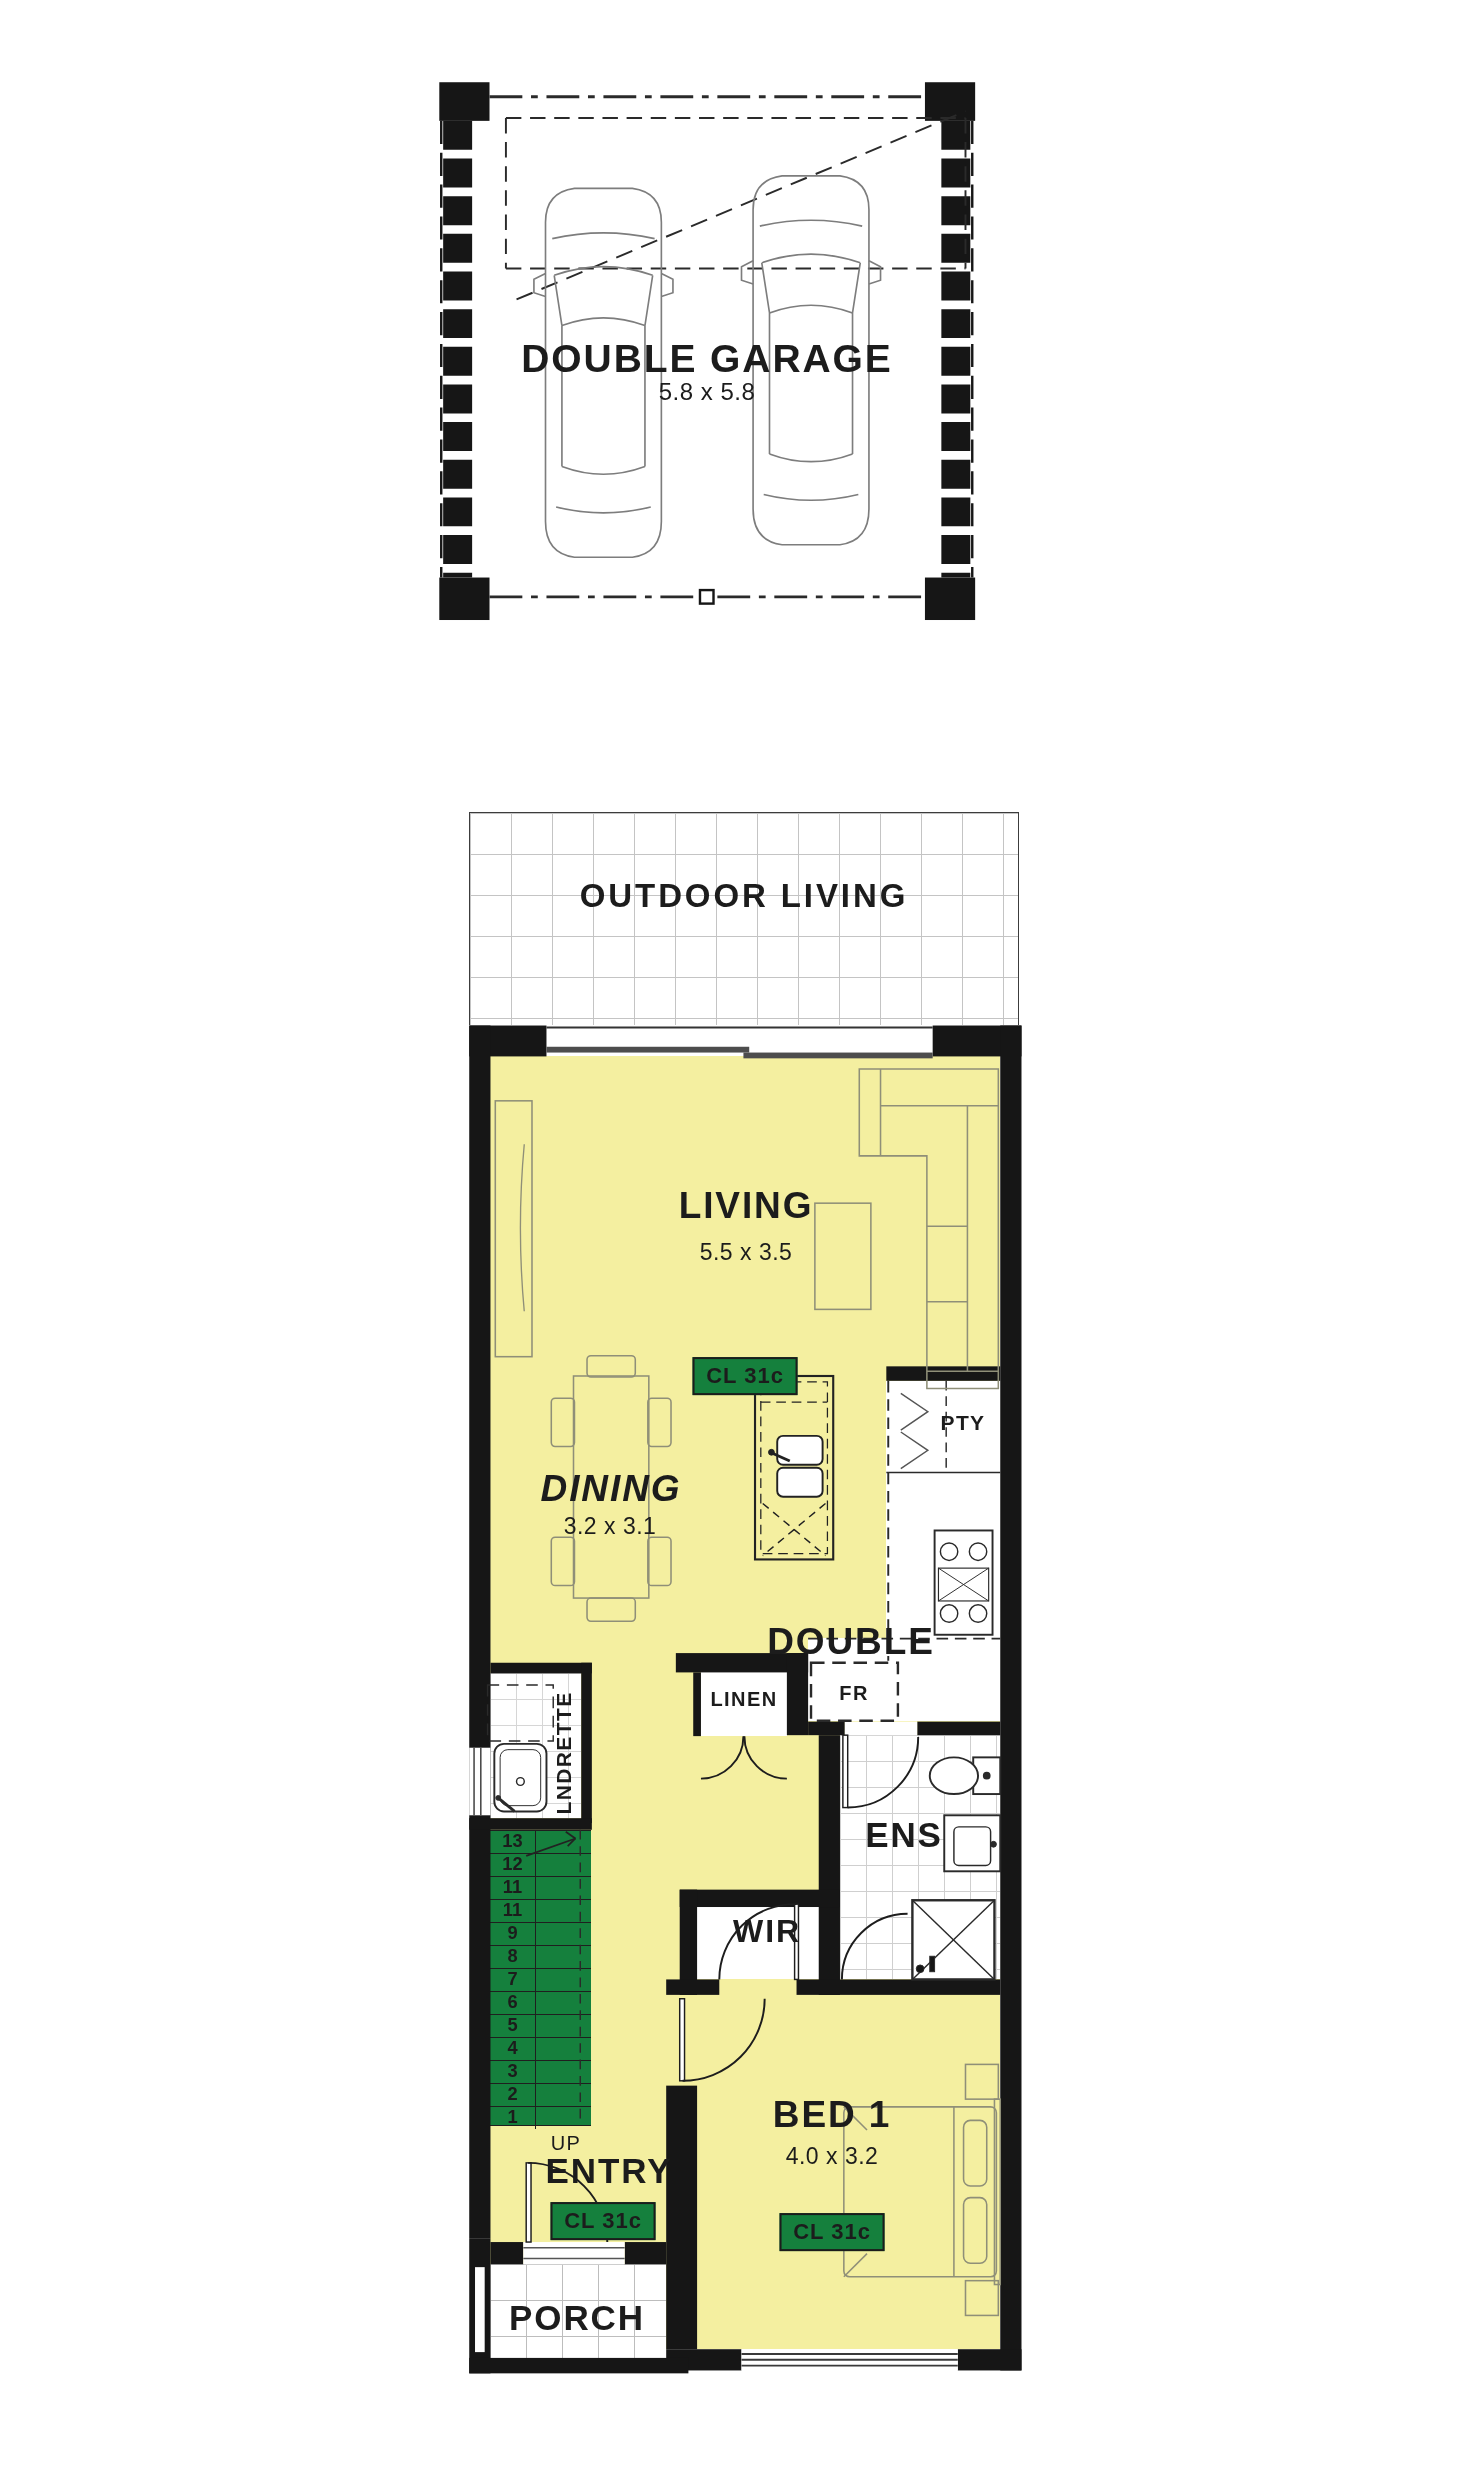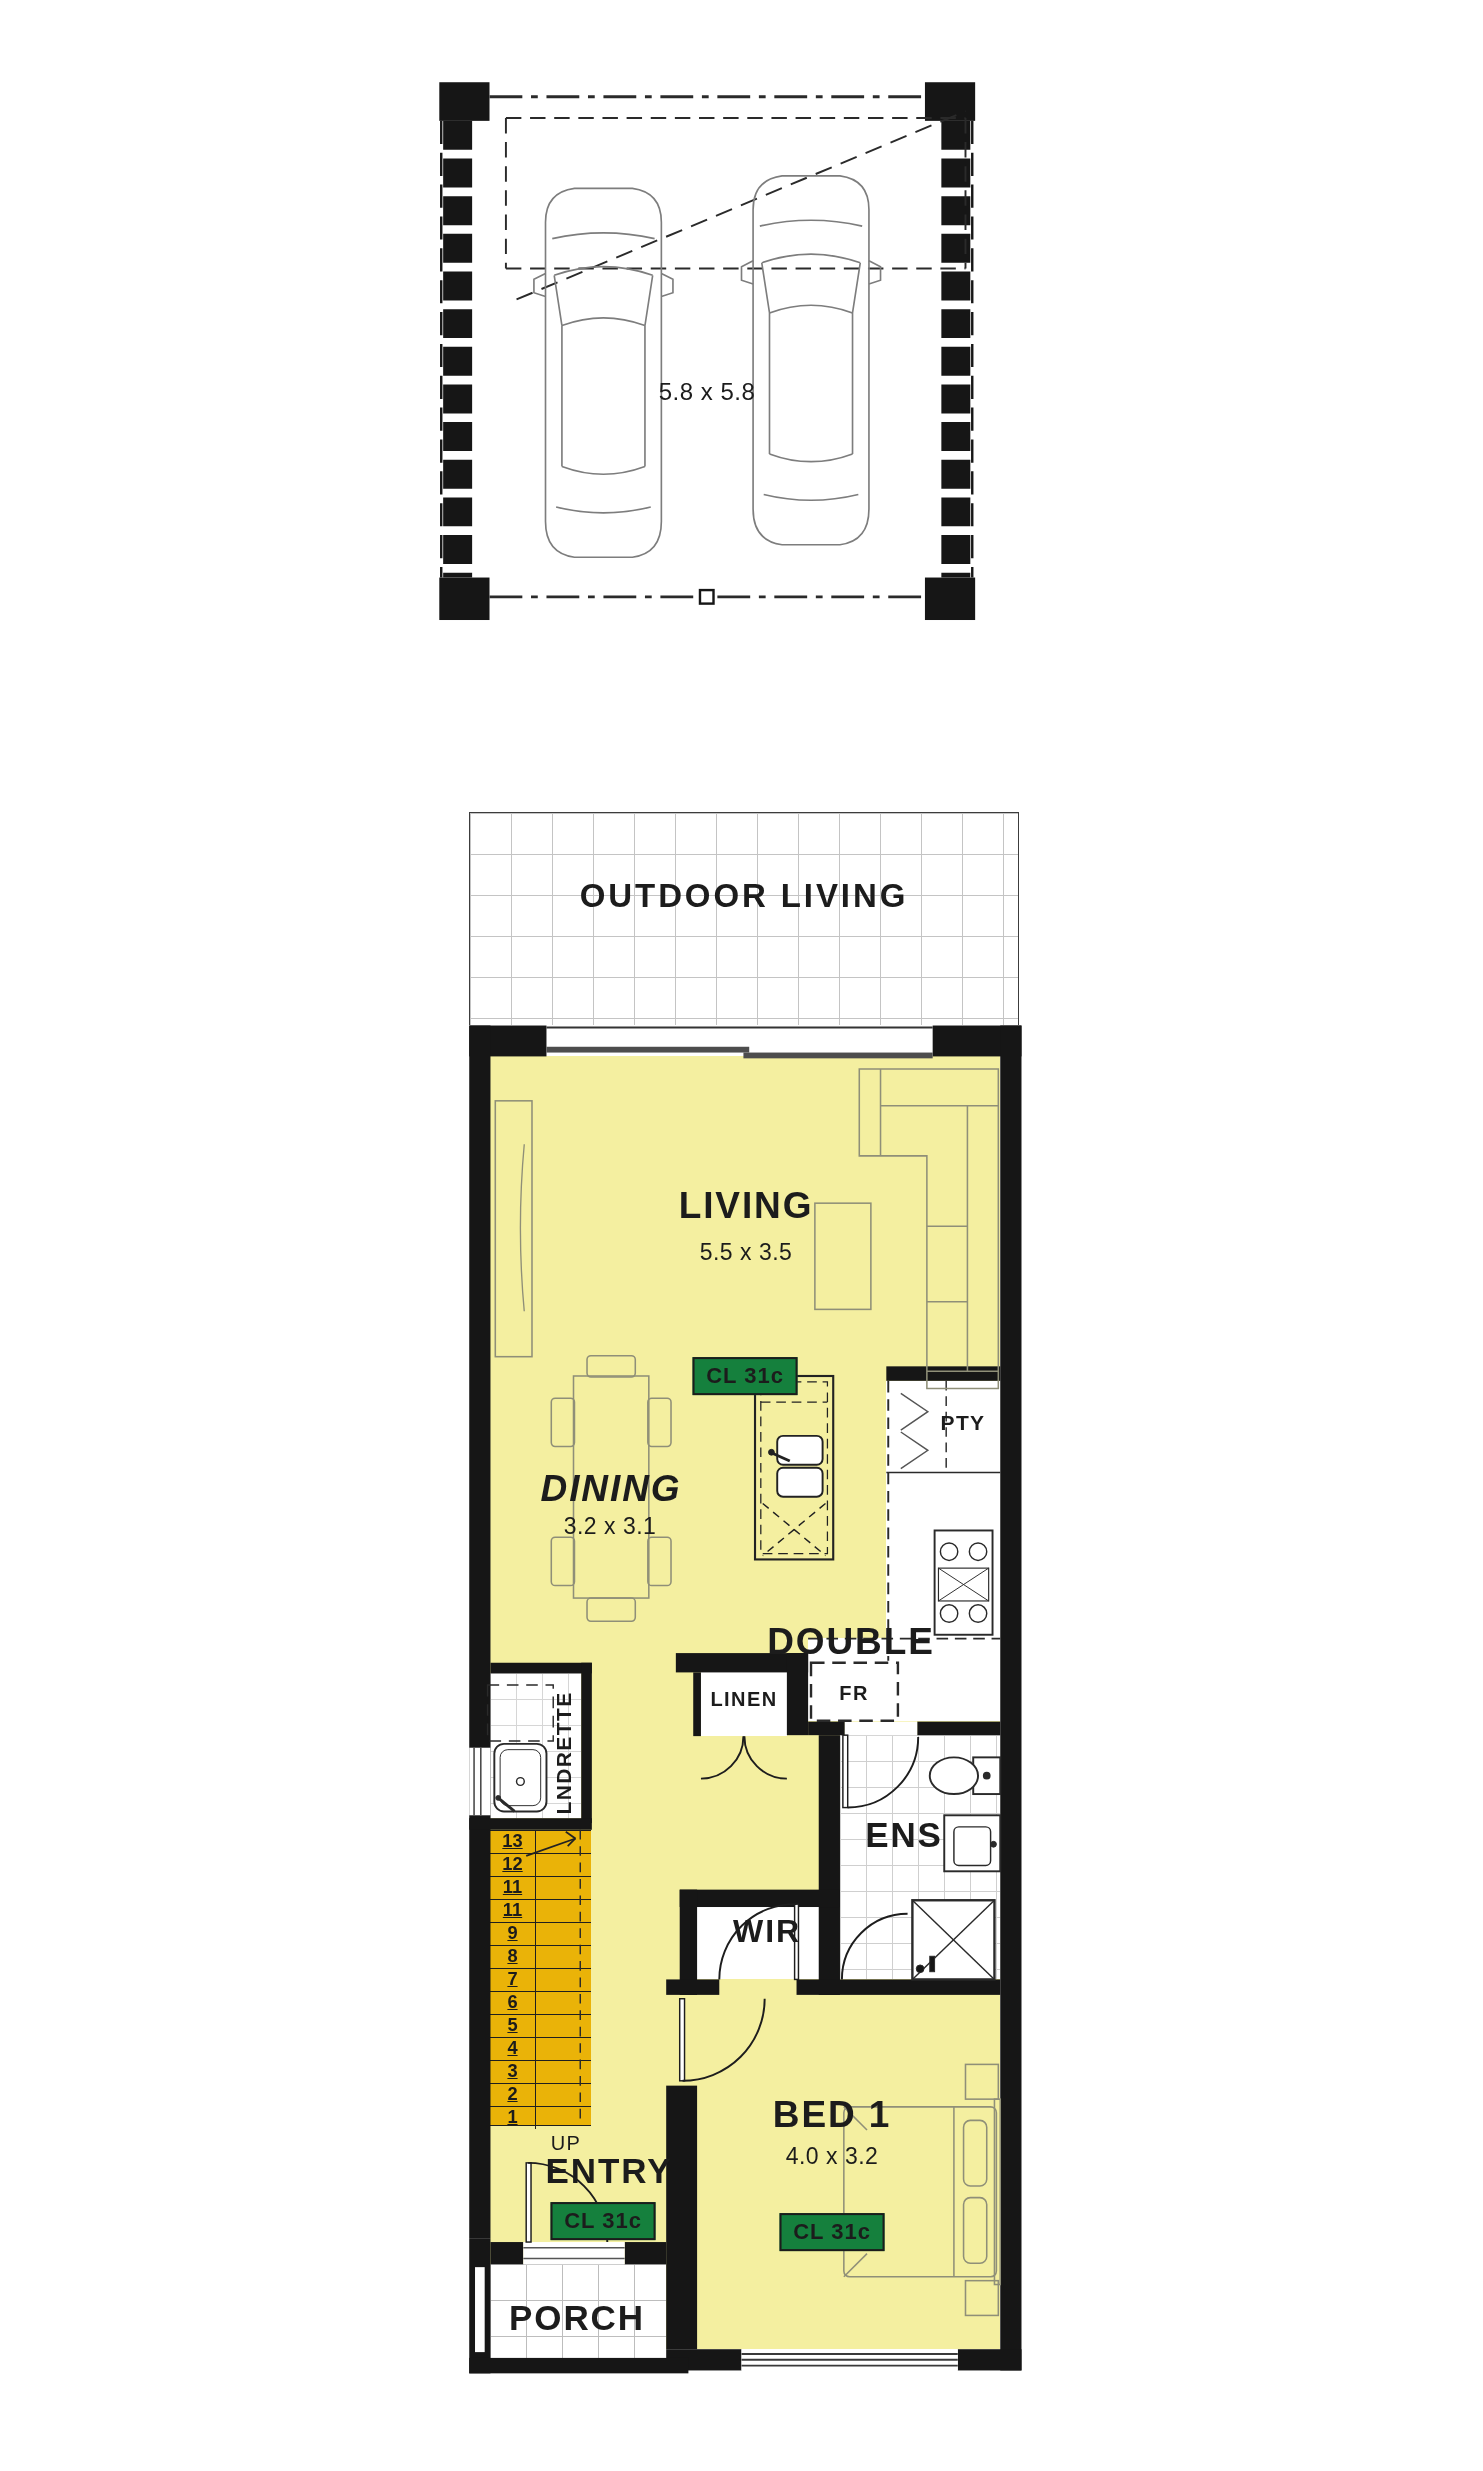--- a/index.html
+++ b/index.html
@@ -17,22 +17,22 @@
   .tiles27l{background-image:linear-gradient(#d6d6d6 1px,transparent 1px),
            linear-gradient(90deg,#d6d6d6 1px,transparent 1px);background-size:26px 26px;}
   .outdoorbox{border:1.9px solid #3c3c3c;border-bottom:none;box-sizing:border-box;}
   svg.overlay{position:absolute;left:0;top:0;pointer-events:none;}
   .lbl{position:absolute;transform:translate(-50%,-50%);font-weight:800;letter-spacing:1.4px;
        white-space:nowrap;color:#1c1c1c;}
   .dims{font-weight:400;letter-spacing:0.5px;}
   .vert{transform:translate(-50%,-50%) rotate(-90deg);}
   .clbox{position:absolute;transform:translate(-50%,-50%);border:2.4px solid #1c1c1c;background:#15803d;
        font-size:22px;font-weight:600;padding:3.9px 11.6px;letter-spacing:1px;white-space:nowrap;}
-  .stairs{position:absolute;left:490px;top:1830px;width:101px;height:296px;background:#eab308;
-       border-bottom:1.9px solid #1f1f1f;box-sizing:border-box;text-decoration:underline;}
+  .stairs{position:absolute;left:490px;top:1830px;width:101px;height:296px;background:#15803d;
+       border-bottom:1.9px solid #1f1f1f;box-sizing:border-box;}
   .tread{height:23px;border-top:1.7px solid #1f1f1f;box-sizing:border-box;display:flex;}
   .tread-num{width:46px;box-sizing:border-box;border-right:1.7px solid #1f1f1f;text-align:center;
        font-size:18.3px;font-weight:600;line-height:20px;}
 </style>
 </head>
 <body>
 
 <div class="canvas">
 
   <div class="region floor" style="left:490px;top:1056px;width:510px;height:1293px;"></div>
@@ -287,20 +287,21 @@
         <rect x="998" y="2276" width="24" height="68" rx="7"></rect>
         <line x1="988" y1="2182" x2="988" y2="2358"></line>
         <line x1="874" y1="2182" x2="898" y2="2206"></line>
         <line x1="874" y1="2358" x2="898" y2="2334"></line>
         <rect x="1000" y="2138" width="34" height="36"></rect>
         <rect x="1000" y="2362" width="34" height="36"></rect>
       </g>
     </g>
   </svg>
 
+  <div class="lbl" style="left:707px;top:359px;font-size:39px;letter-spacing:1.9px;">DOUBLE GARAGE</div>
   <div class="lbl dims" style="left:707px;top:392px;font-size:24px;">5.8 x 5.8</div>
 
   <div class="lbl" style="left:744px;top:896px;font-size:33px;letter-spacing:2.9px;">OUTDOOR LIVING</div>
 
   <div class="lbl" style="left:746px;top:1206px;font-size:37px;letter-spacing:1.9px;">LIVING</div>
   <div class="lbl dims" style="left:746px;top:1252px;font-size:23px;">5.5 x 3.5</div>
   <div class="clbox" style="left:745px;top:1376px;">CL 31c</div>
 
   <div class="lbl" style="left:611px;top:1489px;font-size:37px;letter-spacing:1.9px;font-style:italic;">DINING</div>
   <div class="lbl dims" style="left:610px;top:1526px;font-size:23px;">3.2 x 3.1</div>

